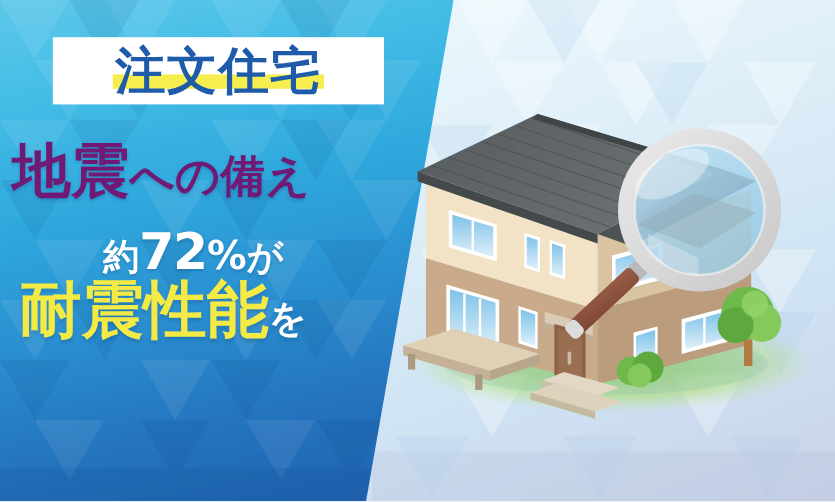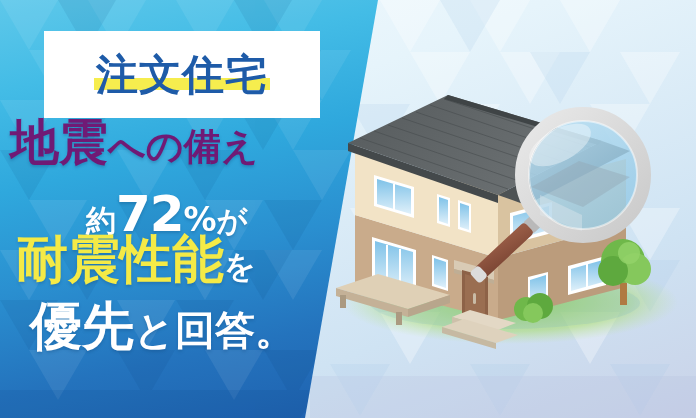--- a/index.html
+++ b/index.html
@@ -48,21 +48,21 @@
     clip-path: polygon(0 0, 378px 0, 305px 418px, 0 418px);
     opacity: .38;
   }
 
   
   .title-chip {
     position: absolute;
     left: 44px;
     top: 31px;
     width: 276px;
-    height: 87px;
+    height: 56px;
     background: #ffffff;
     display: flex;
     align-items: center;
     justify-content: center;
   }
   .title-inner {
     position: relative;
     display: inline-block;
     padding: 0 6px;
   }
@@ -100,21 +100,21 @@
   }
   .l1 .small { font-size: 37px; }
 
   .l2 {
     left: 86px;
     top: 189px;
     font-size: 30px;
     color: #ffffff;
     text-shadow: 0 2px 3px rgba(18,70,120,.30);
   }
-  .l2 .big { font-size: 50px; letter-spacing: -1px; }
+  .l2 .big { font-size: 42px; letter-spacing: -1px; }
   .l2 .pct { font-size: 33px; }
 
   .l3 {
     left: 16px;
     top: 233px;
     font-size: 52px;
     color: #f4ea46;
     text-shadow: 0 2px 3px rgba(18,70,120,.28);
   }
   .l3 .wo {
@@ -237,23 +237,20 @@
   </div>
 
   <div class="line l2">
     <span>約</span><span class="big">72</span><span class="pct">%</span><span>が</span>
   </div>
 
   <div class="line l3">
     <span>耐震性能</span><span class="wo">を</span>
   </div>
 
-  <div class="line l4">
-    <span>優先</span><span class="sub">と回答。</span>
-  </div>
 
   <svg class="illus" viewBox="0 0 366 300">
     <defs>
       <linearGradient id="gWin" x1="0" y1="0" x2="0" y2="1">
         <stop offset="0" stop-color="#7fc2e8"></stop>
         <stop offset="1" stop-color="#dff0fa"></stop>
       </linearGradient>
       <linearGradient id="gRoofL" x1="0" y1="0" x2="1" y2="0.4">
         <stop offset="0" stop-color="#565b5d"></stop>
         <stop offset="1" stop-color="#6c7173"></stop>

